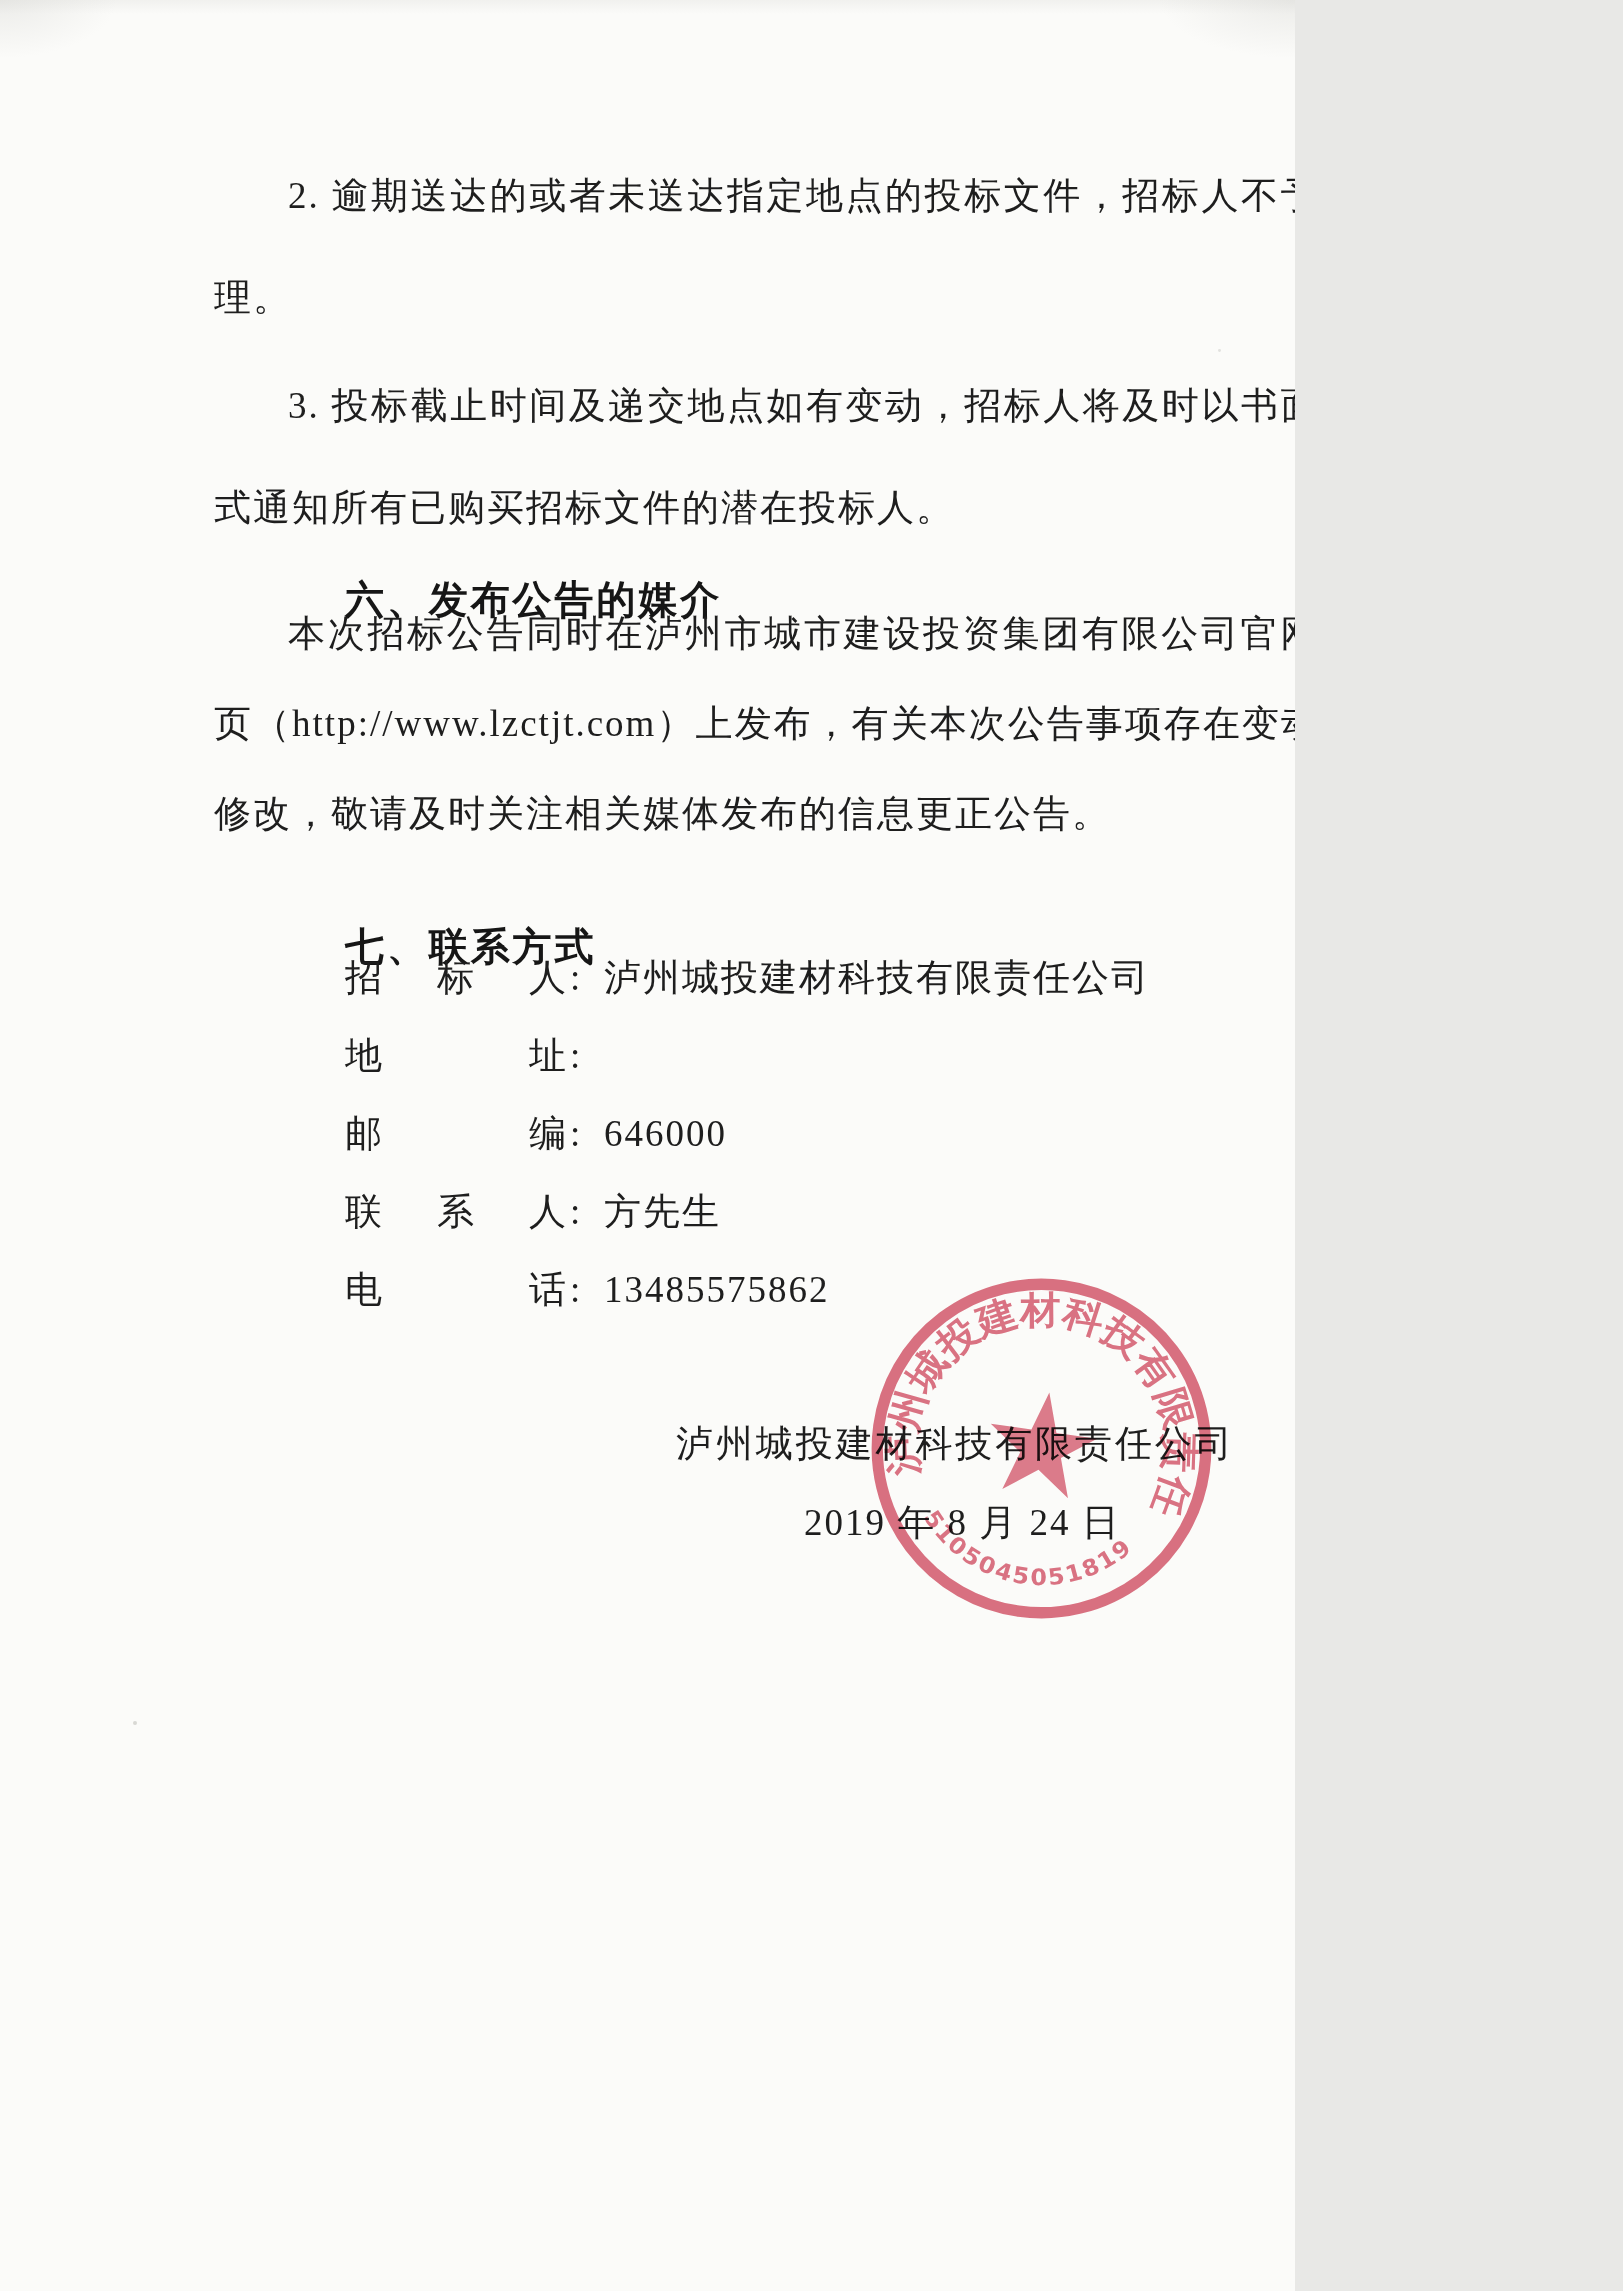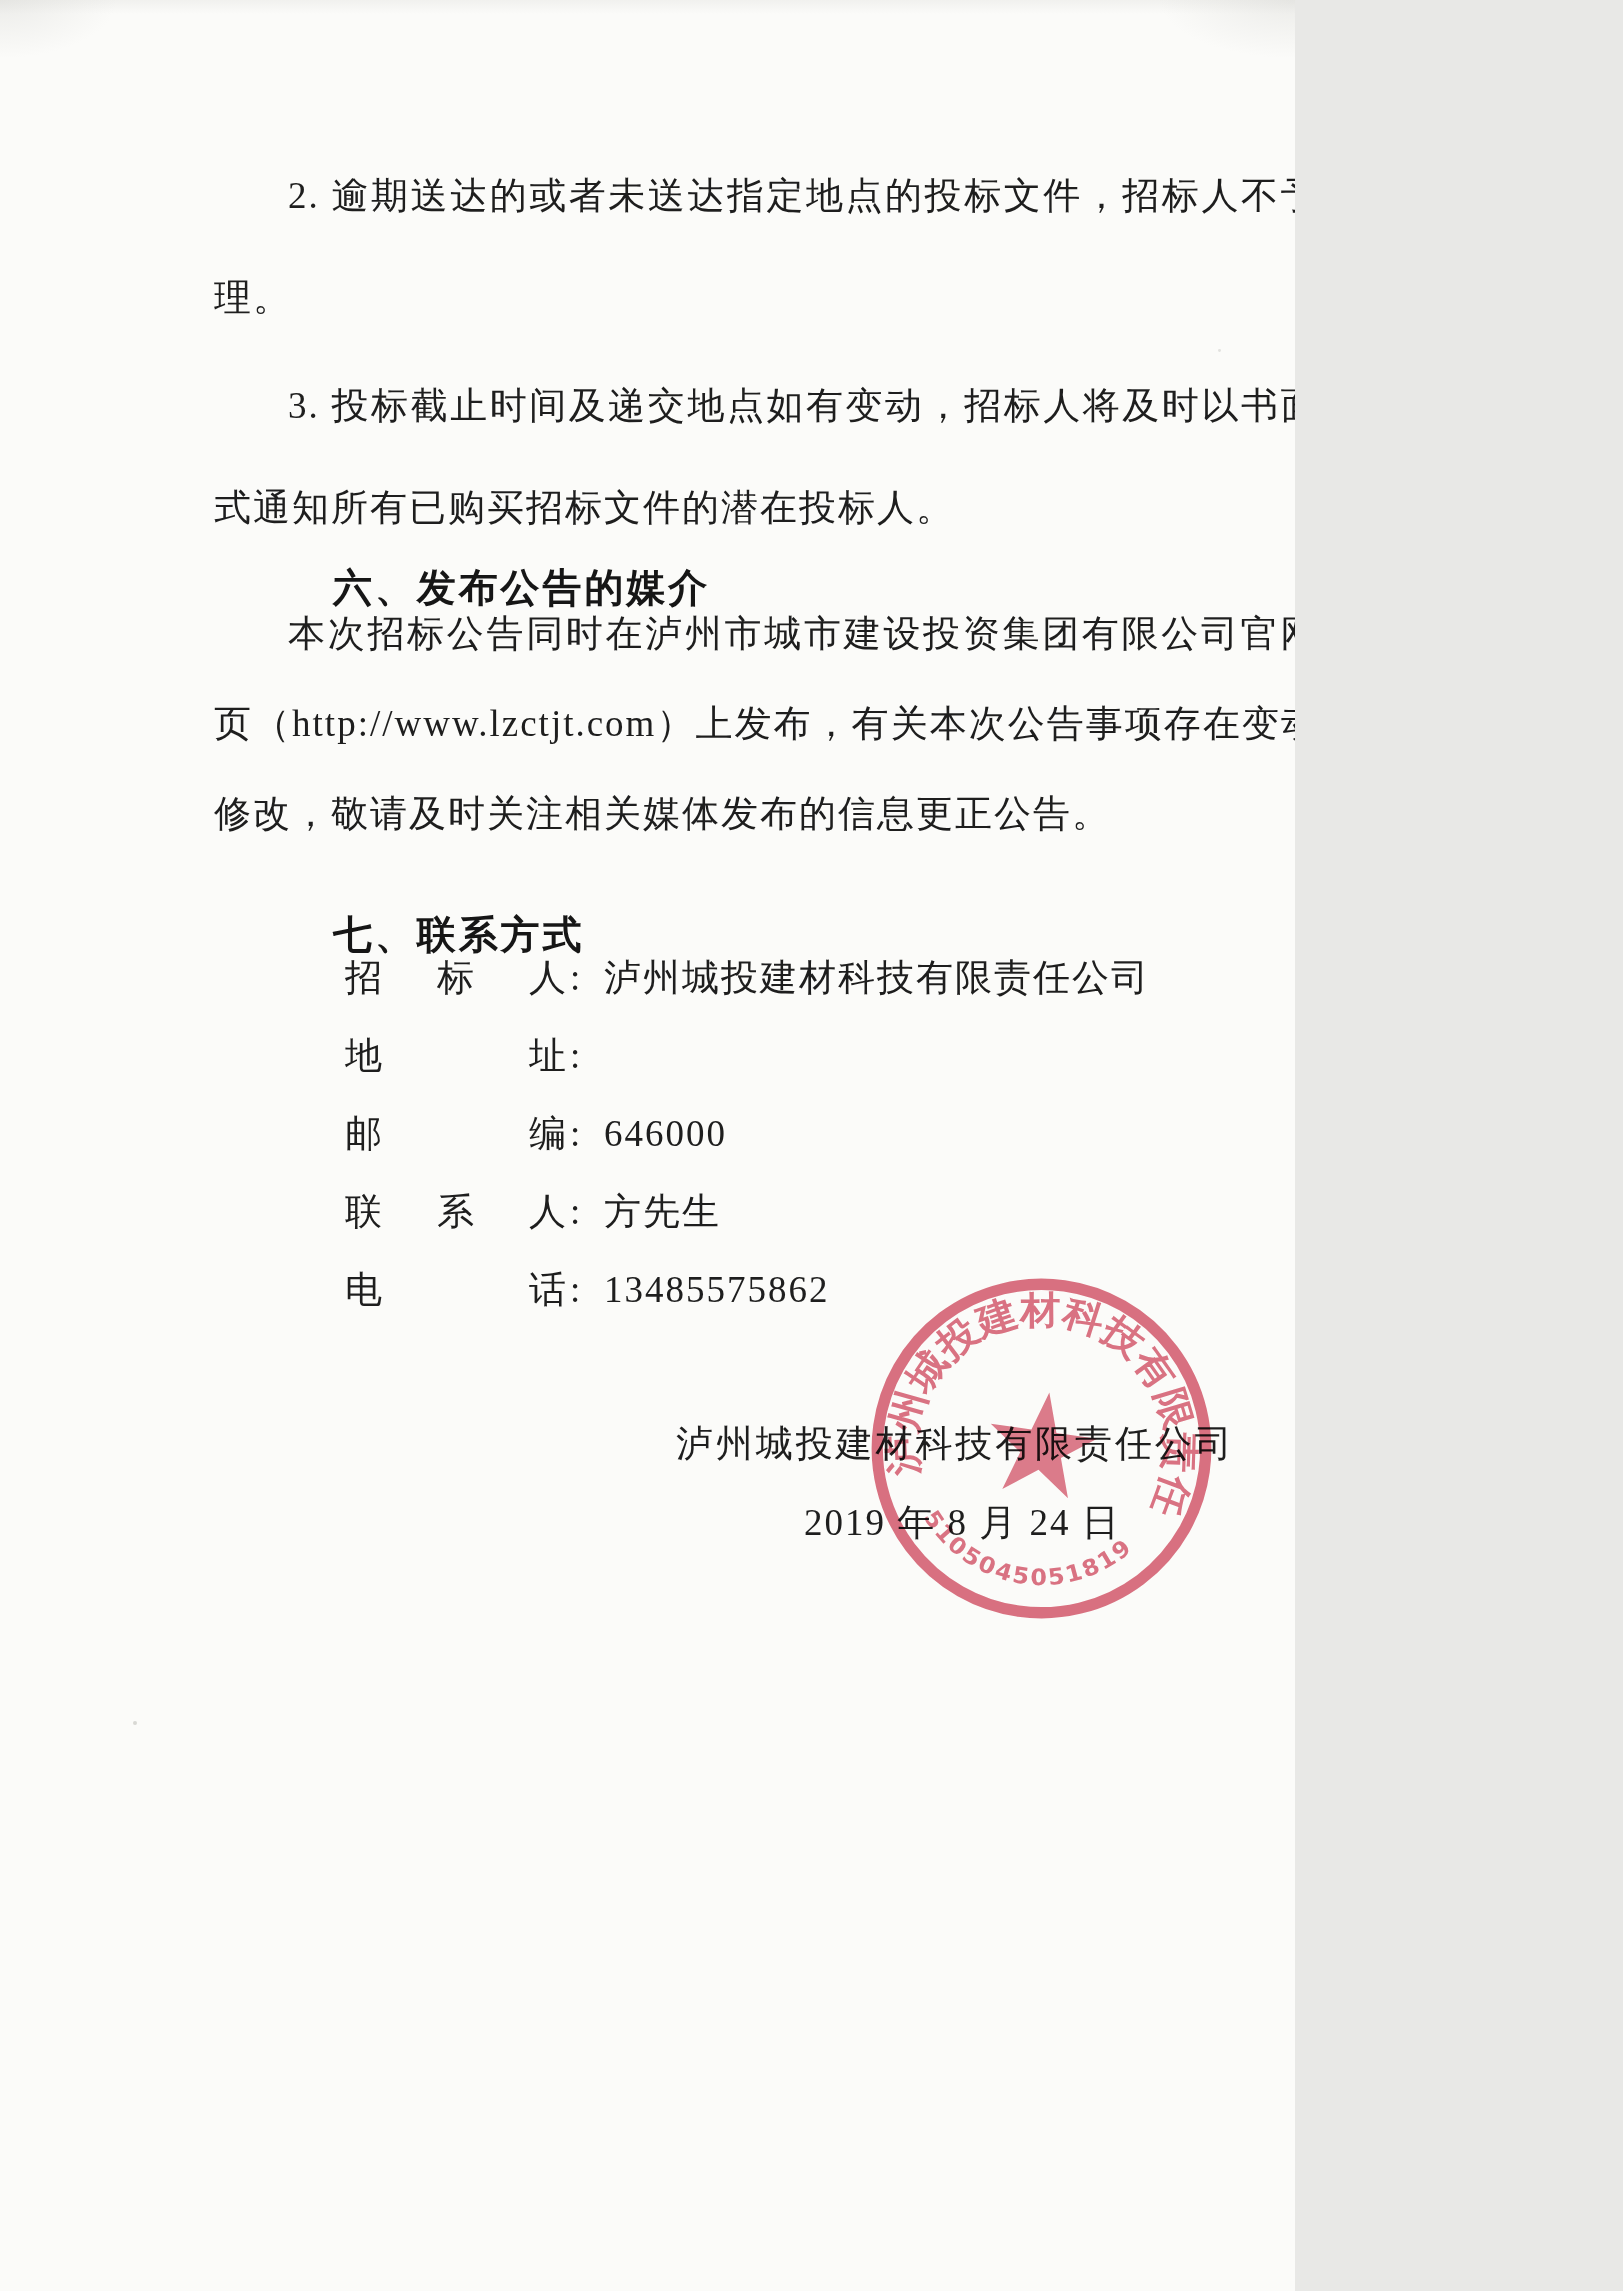--- a/index.html
+++ b/index.html
@@ -26,21 +26,21 @@
   .body-para{
     position:absolute;left:214px;width:1145px;margin:0;
     font-size:37px;line-height:102px;letter-spacing:2px;
     text-align:justify;text-indent:2em;
   }
   #para-2{top:145px;}
   #para-3{top:355px;}
   #para-6{top:589px;line-height:90px;}
 
   .sec-heading{
-    position:absolute;left:333px;margin:0;
+    position:absolute;left:333px;margin:12px;
     font-family:"Liberation Sans","DejaVu Sans",sans-serif;
     font-weight:700;font-size:39px;letter-spacing:2.9px;color:#161616;
   }
   #heading-6{top:561px;}
   #heading-7{top:908px;}
 
   .contacts{position:absolute;left:333px;top:953px;font-size:37px;letter-spacing:2px;}
   .contact-row{display:flex;align-items:baseline;height:49px;margin-bottom:29px;white-space:nowrap;margin-left:12px;}
   .contact-label{display:inline-block;width:223px;text-align:justify;text-align-last:justify;}
   .contact-colon{margin-left:2px;}

